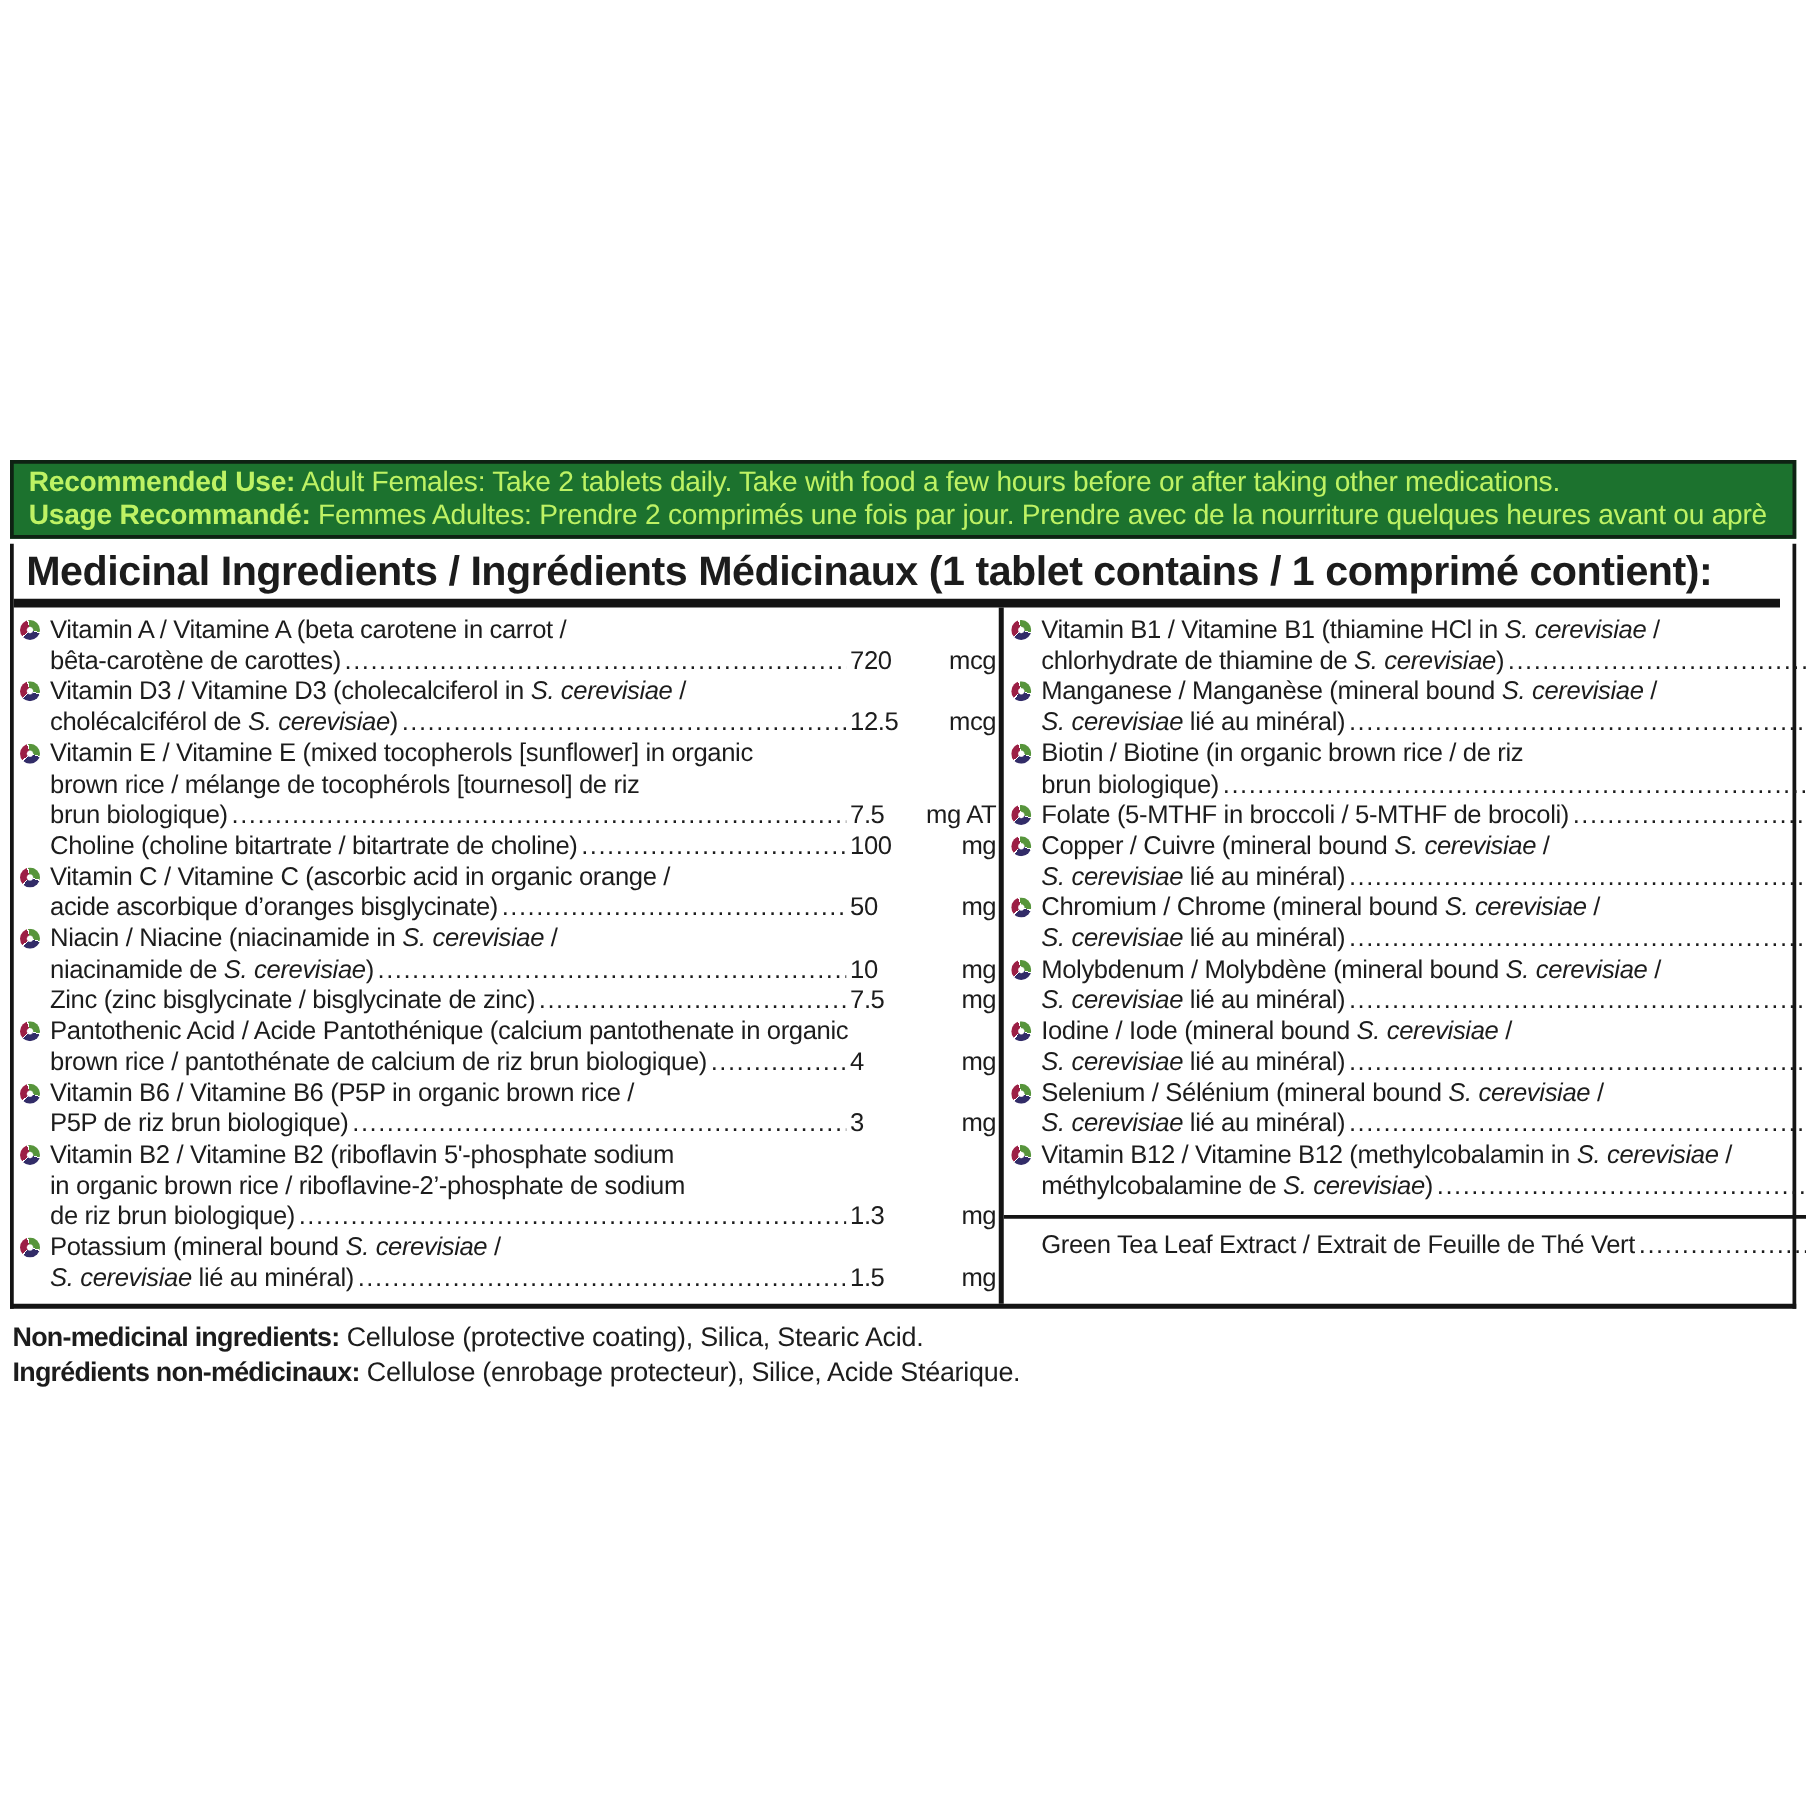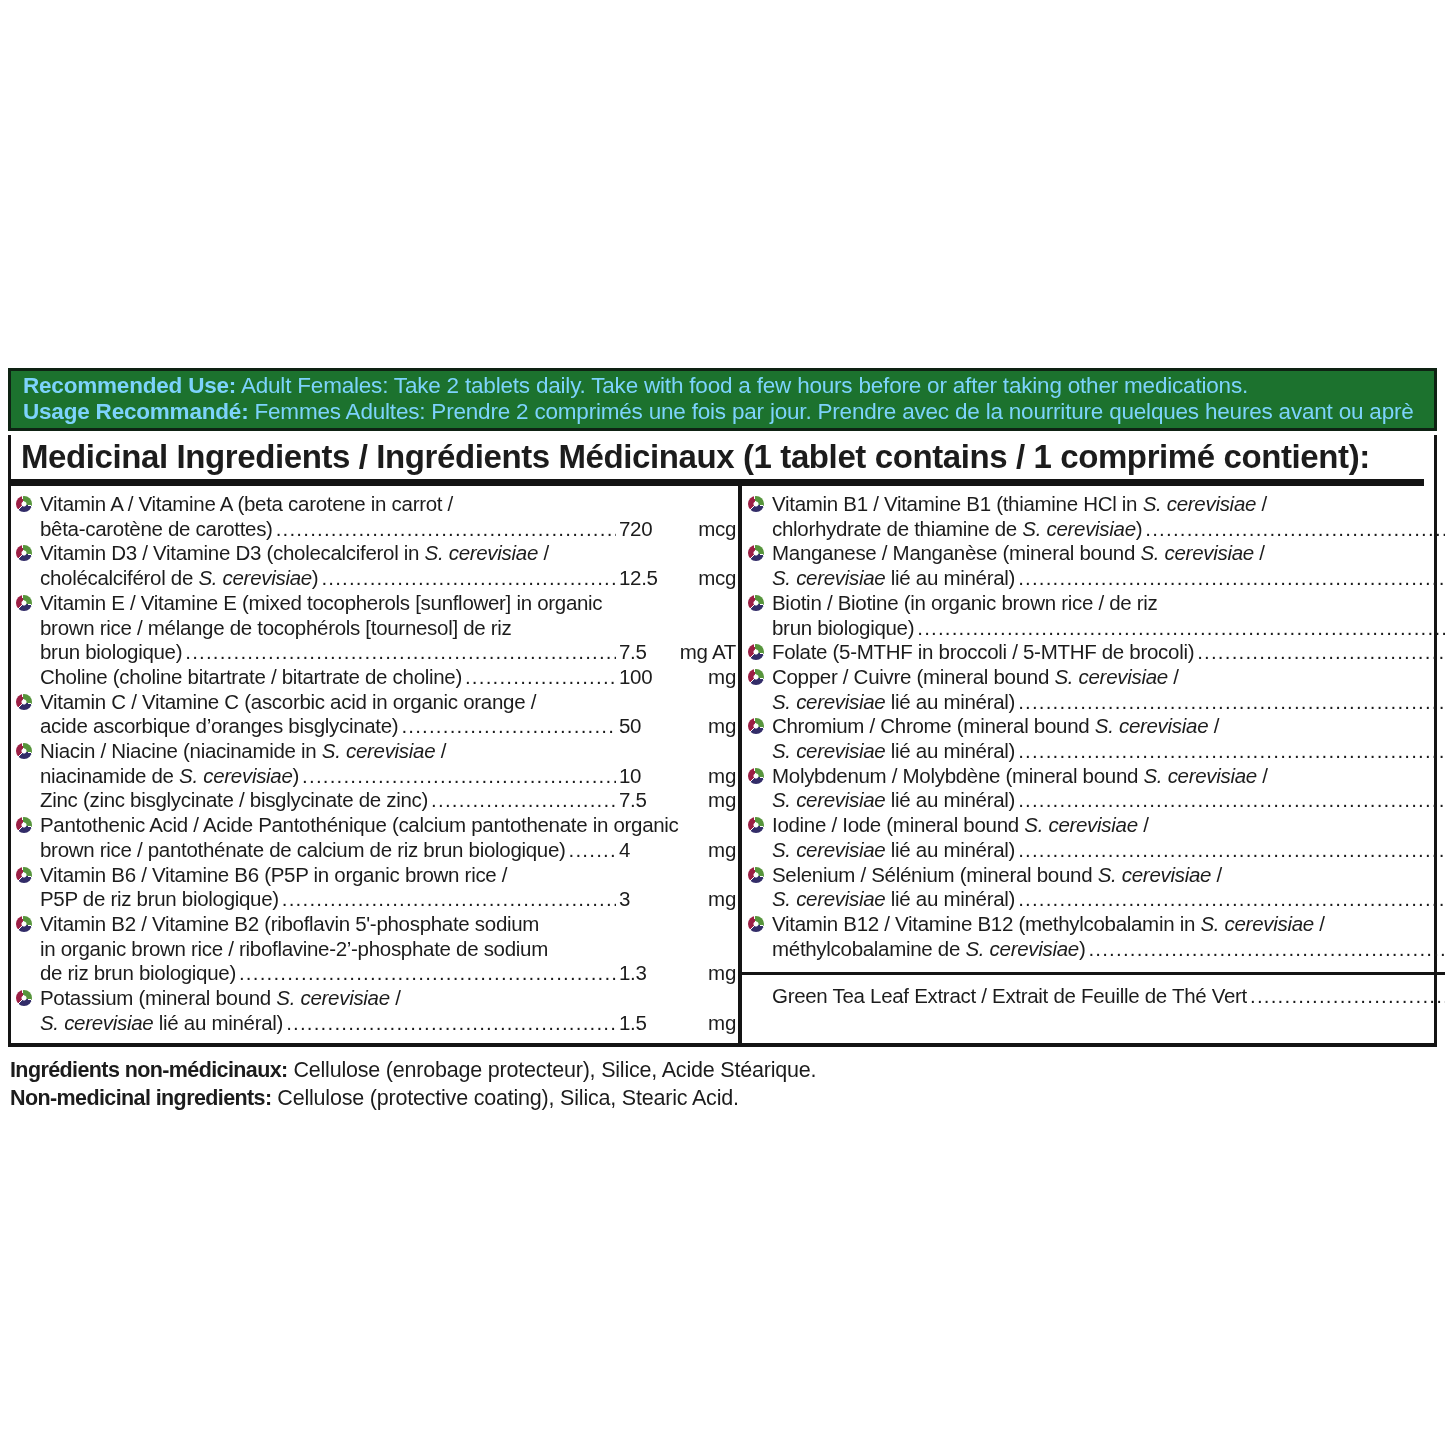--- a/index.html
+++ b/index.html
@@ -5,40 +5,40 @@
   html,body{margin:0;padding:0;}
   body{
     width:1445px;height:1445px;background:#ffffff;position:relative;overflow:hidden;
     font-family:"Liberation Sans",sans-serif;color:#1c1c1c;
     -webkit-font-smoothing:antialiased;
   }
   .sheet{position:absolute;top:368px;left:8px;width:1429px;}
 
   
   .banner{
-    border:3px solid #0e2213;background:#1c722e;color:#7dd3fc;
+    border:3px solid #0e2213;background:#1c722e;color:#bef264;
     padding:2px 20px 3px 12px;font-size:22.5px;line-height:26px;letter-spacing:-0.2px;
   }
   .banner b{font-weight:bold;}
   .banner .bline{white-space:nowrap;overflow:hidden;}
 
   
   .panel{
     margin-top:4px;
     border-left:3px solid #141414;border-right:3px solid #141414;border-bottom:4px solid #141414;
   }
   .panel-header{
     font-size:33px;font-weight:bold;letter-spacing:-0.4px;
     padding:3px 8px 3px 10px;white-space:nowrap;overflow:hidden;
   }
   .thick-rule{height:7px;background:#141414;margin:0 10px 0 0;}
 
   .columns{display:flex;align-items:stretch;}
   .col{font-size:20.5px;line-height:24.7px;letter-spacing:-0.3px;padding-top:6px;padding-bottom:8px;}
-  .col-left{width:727px;padding-left:4px;padding-right:2px;box-sizing:border-box;}
+  .col-left{width:788px;padding-left:4px;padding-right:2px;box-sizing:border-box;}
   .vdiv{width:4px;background:#141414;flex:0 0 auto;}
   .col-right{flex:1 1 auto;padding-left:5px;padding-right:2px;box-sizing:border-box;}
 
   .entry{position:relative;padding-left:25px;}
   .swirl{
     position:absolute;left:1px;top:4px;width:16px;height:16px;border-radius:50%;
     background:
       radial-gradient(circle at 50% 50%, #ffffff 0 2px, rgba(255,255,255,0) 3px),
       conic-gradient(from -10deg,
         #57953c 0 112deg, #ffffff 112deg 120deg,
@@ -271,17 +271,17 @@
             <div class="leader-line">
               <span class="ltext">Green Tea Leaf Extract / Extrait de Feuille de Thé Vert </span>
               <span class="dots"></span>
             </div>
           </div>
         </div>
     </div>
   </div>
 
   <div class="footnotes">
+    <div><b>Non-medicinal ingredients:</b><span> Cellulose (protective coating), Silica, Stearic Acid.</span></div>
     <div><b>Ingrédients non-médicinaux:</b><span> Cellulose (enrobage protecteur), Silice, Acide Stéarique.</span></div>
-    <div><b>Non-medicinal ingredients:</b><span> Cellulose (protective coating), Silica, Stearic Acid.</span></div>
   </div>
 
 </div>
 
 </body></html>

